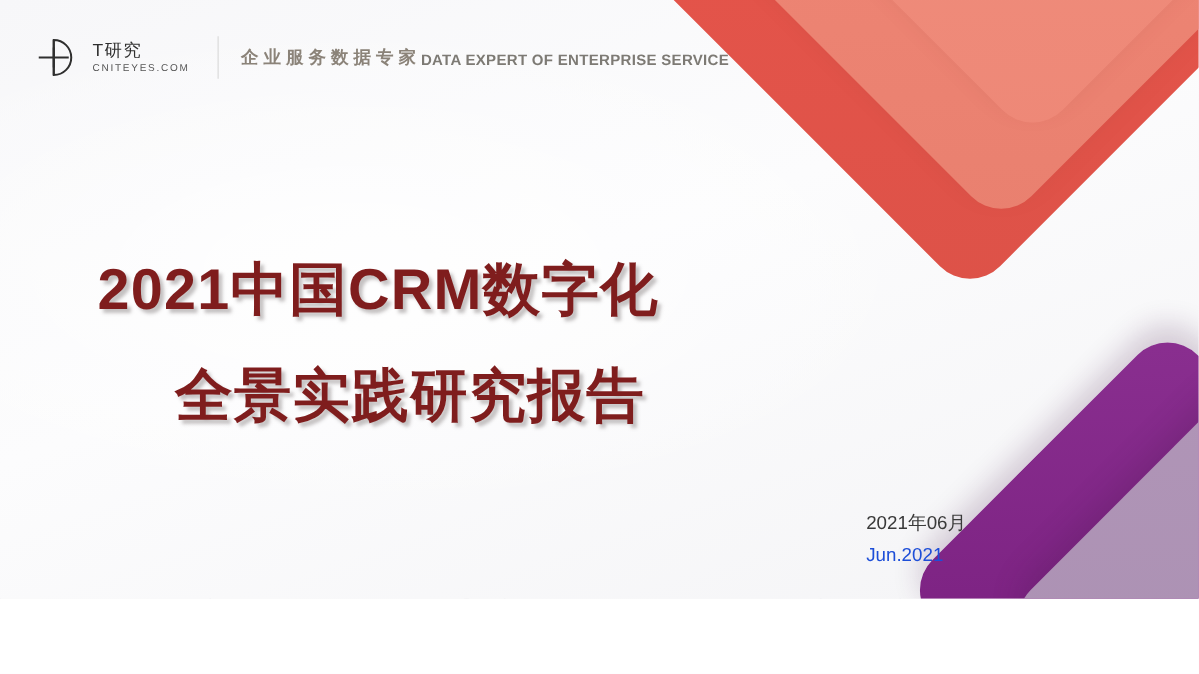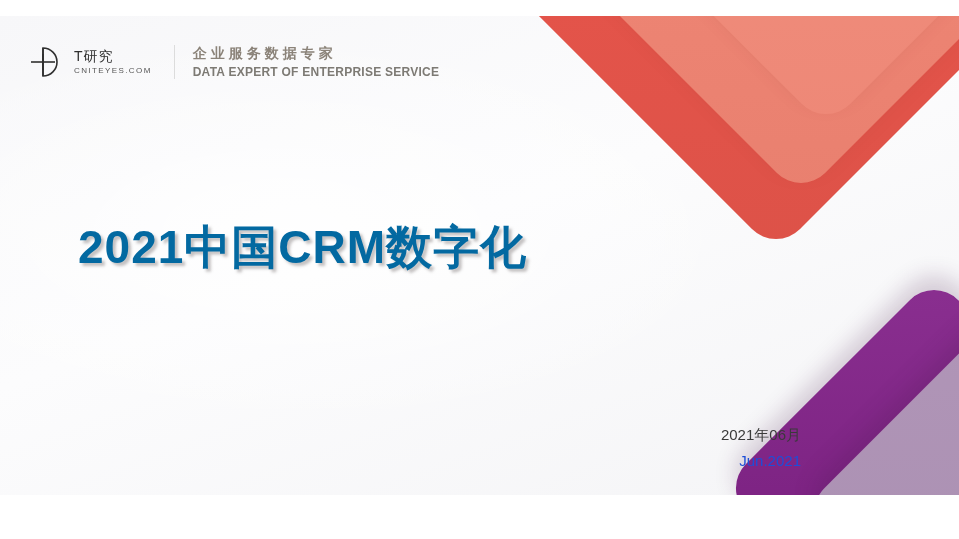--- a/index.html
+++ b/index.html
@@ -10,21 +10,20 @@
   body {
     font-family: "Liberation Sans", "DejaVu Sans", sans-serif;
   }
 
   .slide {
     position: relative;
     width: 959px;
     height: 479px;
     overflow: hidden;
     background: #fbfbfc;
-    margin-top: 16px;
   }
 
   
   .bg-polys {
     position: absolute;
     inset: 0;
     z-index: 0;
     pointer-events: none;
   }
   .bg-vignette {
@@ -117,21 +116,20 @@
   .logo-divider {
     width: 1px;
     height: 34px;
     background: #dcdcdc;
     margin: 0 18px 0 22px;
     flex: 0 0 auto;
   }
 
   .tagline {
     display: flex;
-    flex-direction: column;
     justify-content: center;
   }
   .tagline-cn {
     font-size: 14px;
     letter-spacing: 4px;
     color: #8b8379;
     font-weight: 600;
     line-height: 1.2;
   }
   .tagline-en {
@@ -146,36 +144,36 @@
   .title-block {
     position: absolute;
     left: 78px;
     top: 198px;
     width: 500px;
     z-index: 5;
   }
   .title-line {
     font-size: 46px;
     font-weight: bold;
-    color: #0369a1;
+    color: #7f1d1d;
     letter-spacing: 1px;
     line-height: 1.45;
     text-shadow: 3px 3px 3px rgba(90, 80, 80, 0.35);
     white-space: nowrap;
   }
   .title-line-1 { text-align: left; }
   .title-line-2 { text-align: center; margin-top: 18px; }
 
   
   .date-block {
     position: absolute;
-    right: 158px;
+    right: 186px;
     bottom: 22px;
     z-index: 5;
-    text-align: right;
+    text-align: left;
   }
   .date-cn {
     font-size: 15px;
     color: #3a3a3a;
     line-height: 1.9;
   }
   .date-en {
     font-size: 15px;
     color: #1d4ed8;
     line-height: 1.6;
@@ -246,20 +244,21 @@
     <span class="logo-divider"></span>
 
     <span class="tagline">
       <span class="tagline-cn">企业服务数据专家</span>
       <span class="tagline-en">DATA EXPERT OF ENTERPRISE SERVICE</span>
     </span>
   </div>
 
   <div class="title-block">
     <div class="title-line title-line-1">2021中国CRM数字化</div>
+    <div class="title-line title-line-2">全景实践研究报告</div>
   </div>
 
   <div class="date-block">
     <div class="date-cn">2021年06月</div>
     <div class="date-en">Jun.2021</div>
   </div>
 
 </div>
 
 </body></html>

